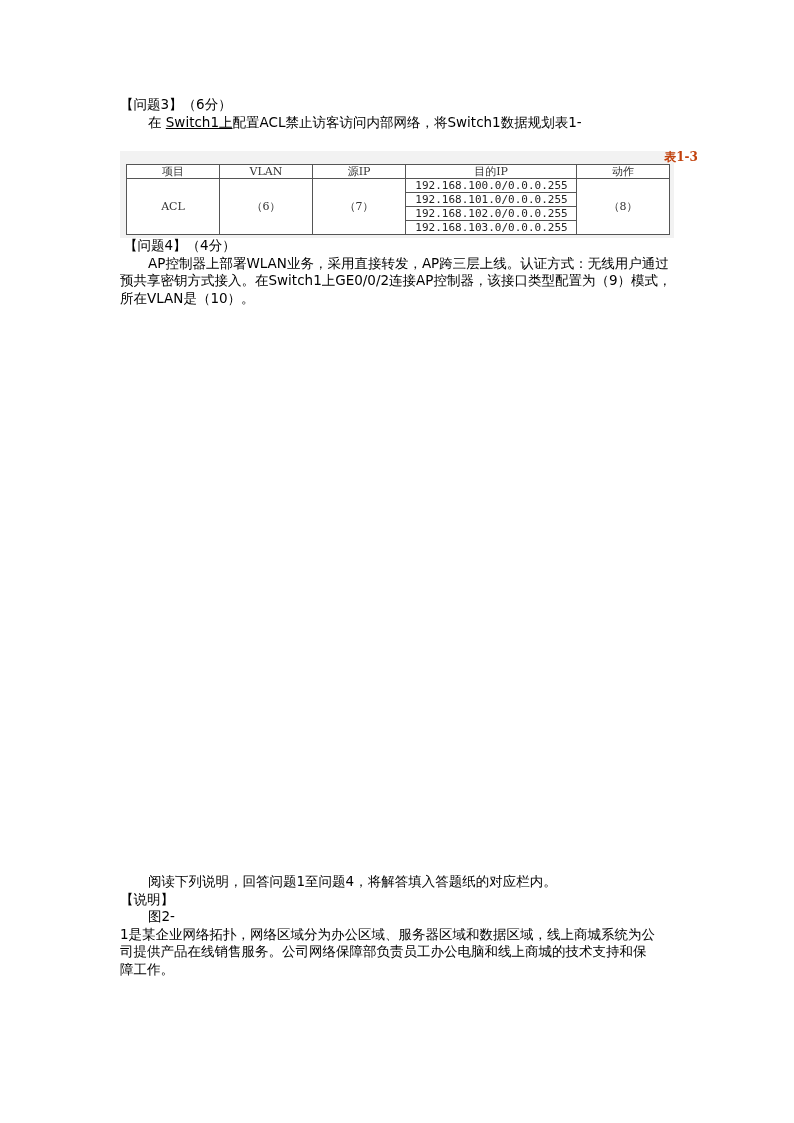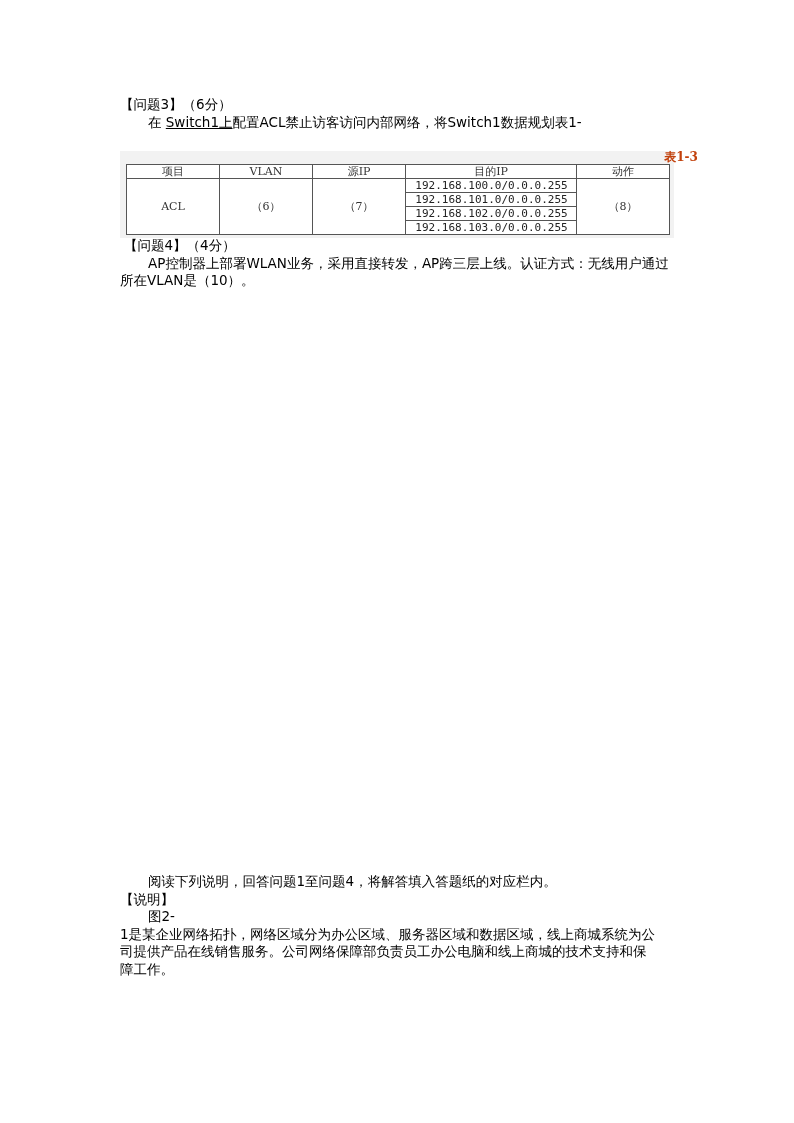--- a/index.html
+++ b/index.html
@@ -59,20 +59,21 @@
       <tr>
         <td class="ip">192.168.103.0/0.0.0.255</td>
       </tr>
     </tbody>
       </table>
   </div>
 
   <div class="block" style="top:237px;">
     <div class="line" style="padding-left:4px;">【问题4】（4分）</div>
     <div class="line indent">AP控制器上部署WLAN业务，采用直接转发，AP跨三层上线。认证方式：无线用户通过</div>
+    <div class="line">预共享密钥方式接入。在Switch1上GE0/0/2连接AP控制器，该接口类型配置为（9）模式，</div>
     <div class="line">所在VLAN是（10）。</div>
   </div>
 
   <div class="block" style="top:873px;">
     <div class="line indent">阅读下列说明，回答问题1至问题4，将解答填入答题纸的对应栏内。</div>
     <div class="line">【说明】</div>
     <div class="line indent">图2-</div>
     <div class="line">1是某企业网络拓扑，网络区域分为办公区域、服务器区域和数据区域，线上商城系统为公</div>
     <div class="line">司提供产品在线销售服务。公司网络保障部负责员工办公电脑和线上商城的技术支持和保</div>
     <div class="line">障工作。</div>

